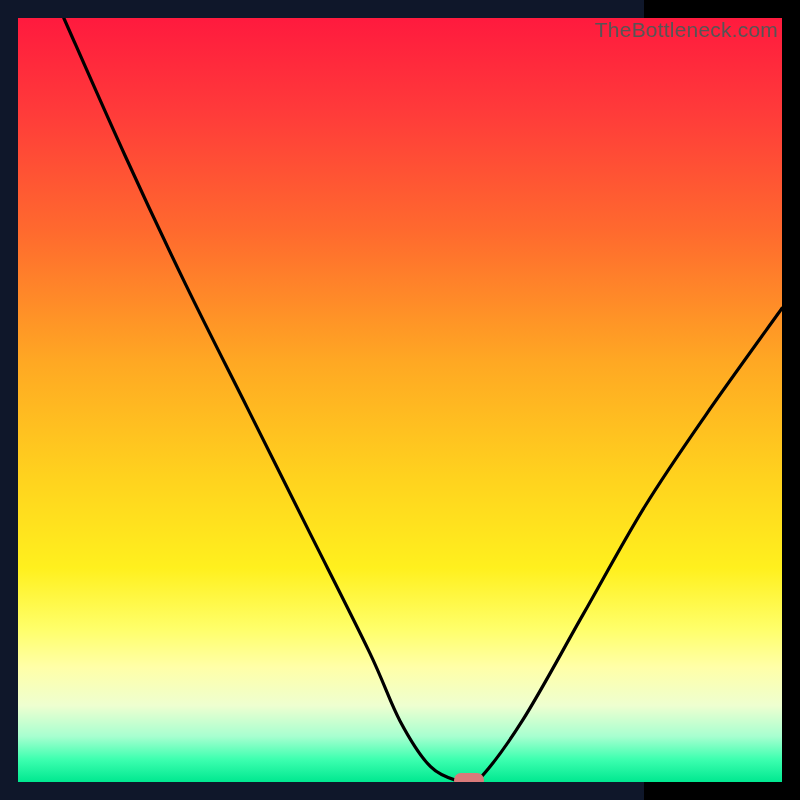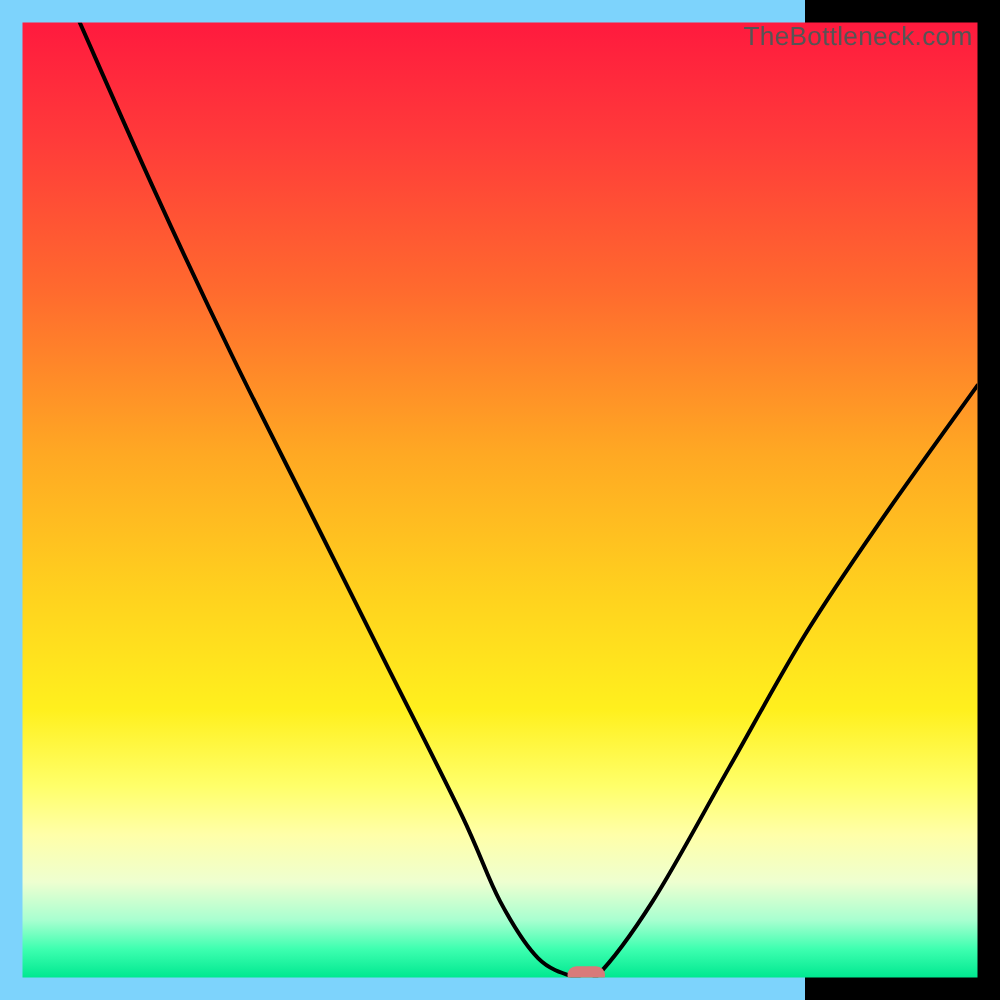--- a/index.html
+++ b/index.html
@@ -8,21 +8,21 @@
     width: 800px;
     height: 800px;
     background: #000;
     overflow: hidden;
     font-family: Arial, Helvetica, sans-serif;
   }
   .frame {
     position: relative;
     width: 644px;
     height: 800px;
-    background: #7dd3fc;
+    background: #0f172a;
   }
   .plot-area {
     position: absolute;
     left: 18px;
     top: 18px;
     width: 764px;
     height: 764px;
     background: linear-gradient(
       to bottom,
       #ff1a3e 0%,

